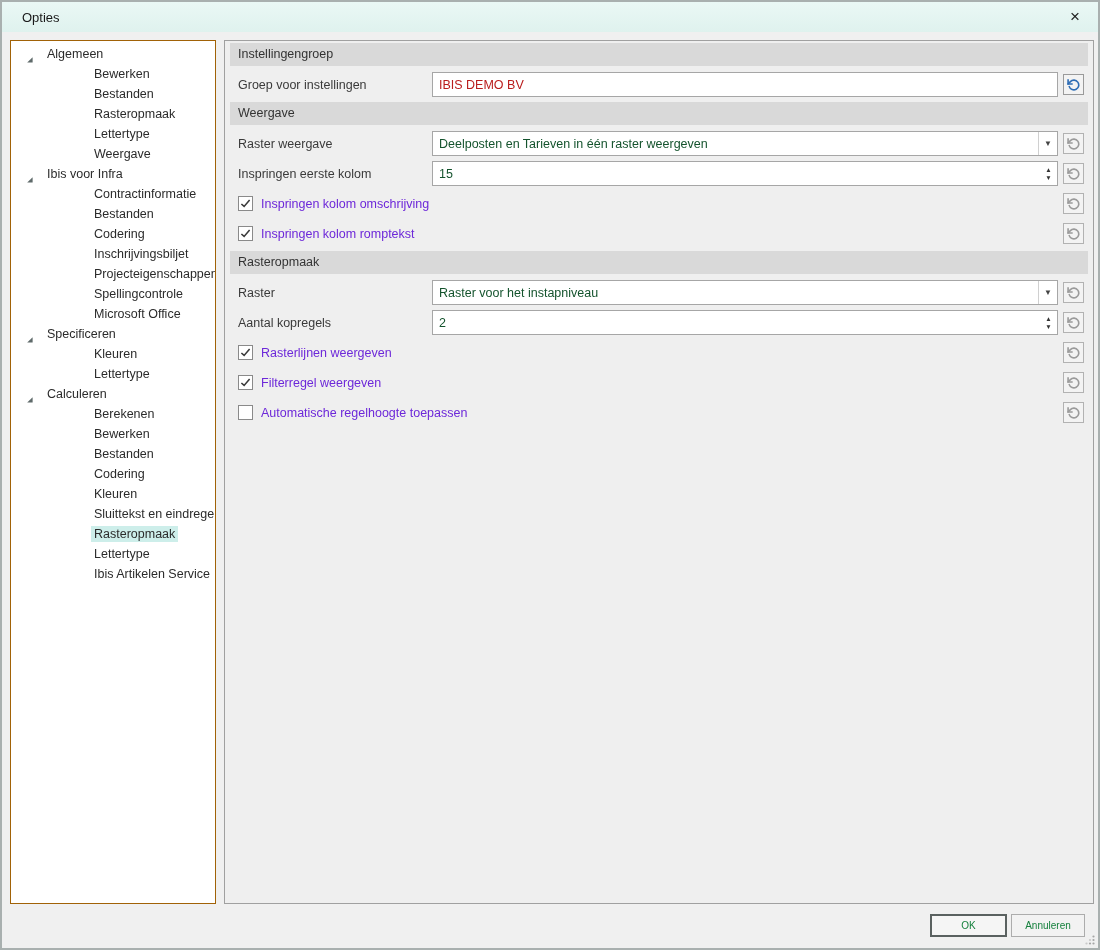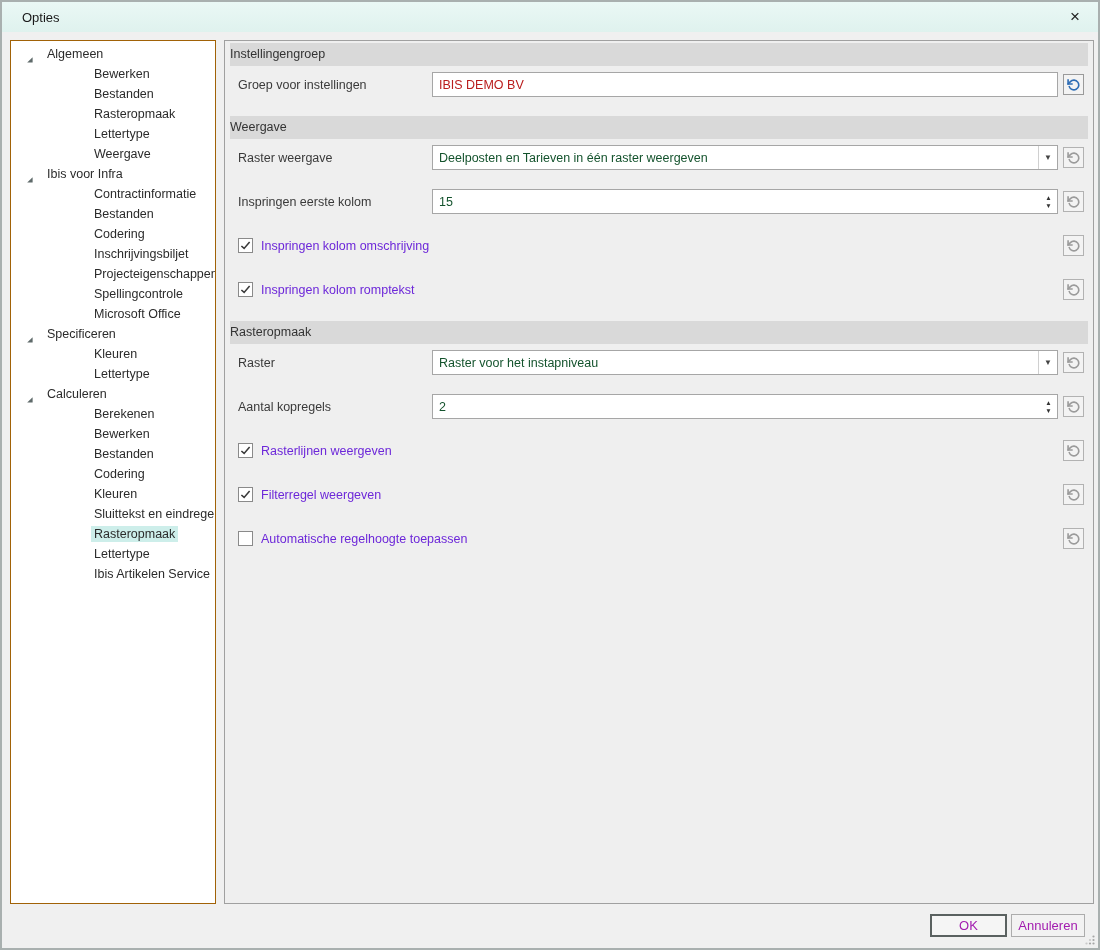--- a/index.html
+++ b/index.html
@@ -35,24 +35,24 @@
   }
   .tree-label { padding:1px 3px; }
   .tree-label.sel { background:#cdeeea; }
   .content-panel {
     position:absolute; left:222px; top:38px; width:870px; height:864px;
     background:#efefef; border:1px solid #a0a0a0; padding:2px 5px;
     overflow:hidden;
   }
   .section-header {
     height:23px; line-height:23px; background:#d9d9d9; color:#333;
-    margin-bottom:6px;
+    padding-left:8px; margin-bottom:6px;
   }
   .row {
-    display:flex; align-items:center; height:25px; margin-bottom:19px; padding-right:4px;
+    display:flex; align-items:center; height:25px; margin-bottom:5px; padding-right:4px;
   }
   .row-label { width:202px; padding-left:8px; flex:none; color:#3a3a3a; }
   .textbox, .combo, .spinbox {
     flex:1; height:25px; background:#ffffff; border:1px solid #a6a6a6;
     display:flex; align-items:center; overflow:hidden;
   }
   .box-value { padding-left:6px; flex:1; white-space:nowrap; color:#14532d; }
   .box-value.disabled { color:#b91c1c; }
   .combo-arrow {
     flex:none; width:19px; height:23px; border-left:1px solid #d0d0d0;
@@ -75,21 +75,21 @@
     flex:none; width:15px; height:15px; background:#fff; border:1px solid #8a8a8a;
     margin-left:8px; margin-right:8px; display:flex; align-items:center; justify-content:center;
     cursor:pointer;
   }
   .cb-label { flex:1; color:#6d28d9; }
   .footer {
     position:absolute; left:0; right:0; bottom:0; height:44px; background:#f0f0f0;
   }
   .btn {
     position:absolute; height:23px; background:#f2f2f2; border:1px solid #acacac;
-    font-family:"Liberation Sans", sans-serif; font-size:13px; color:#a21caf;
+    font-family:"Liberation Sans", sans-serif; font-size:10px; color:#15803d;
     cursor:pointer;
   }
   .btn.default { border:2px solid #5a6160; background:#f5f5f5; }
   .btn-ok { right:91px; bottom:11px; width:77px; }
   .btn-cancel { right:13px; bottom:11px; width:74px; }
   .resize-grip { position:absolute; right:3px; bottom:3px; width:10px; height:10px; }
 </style>
 </head>
 <body>
 

